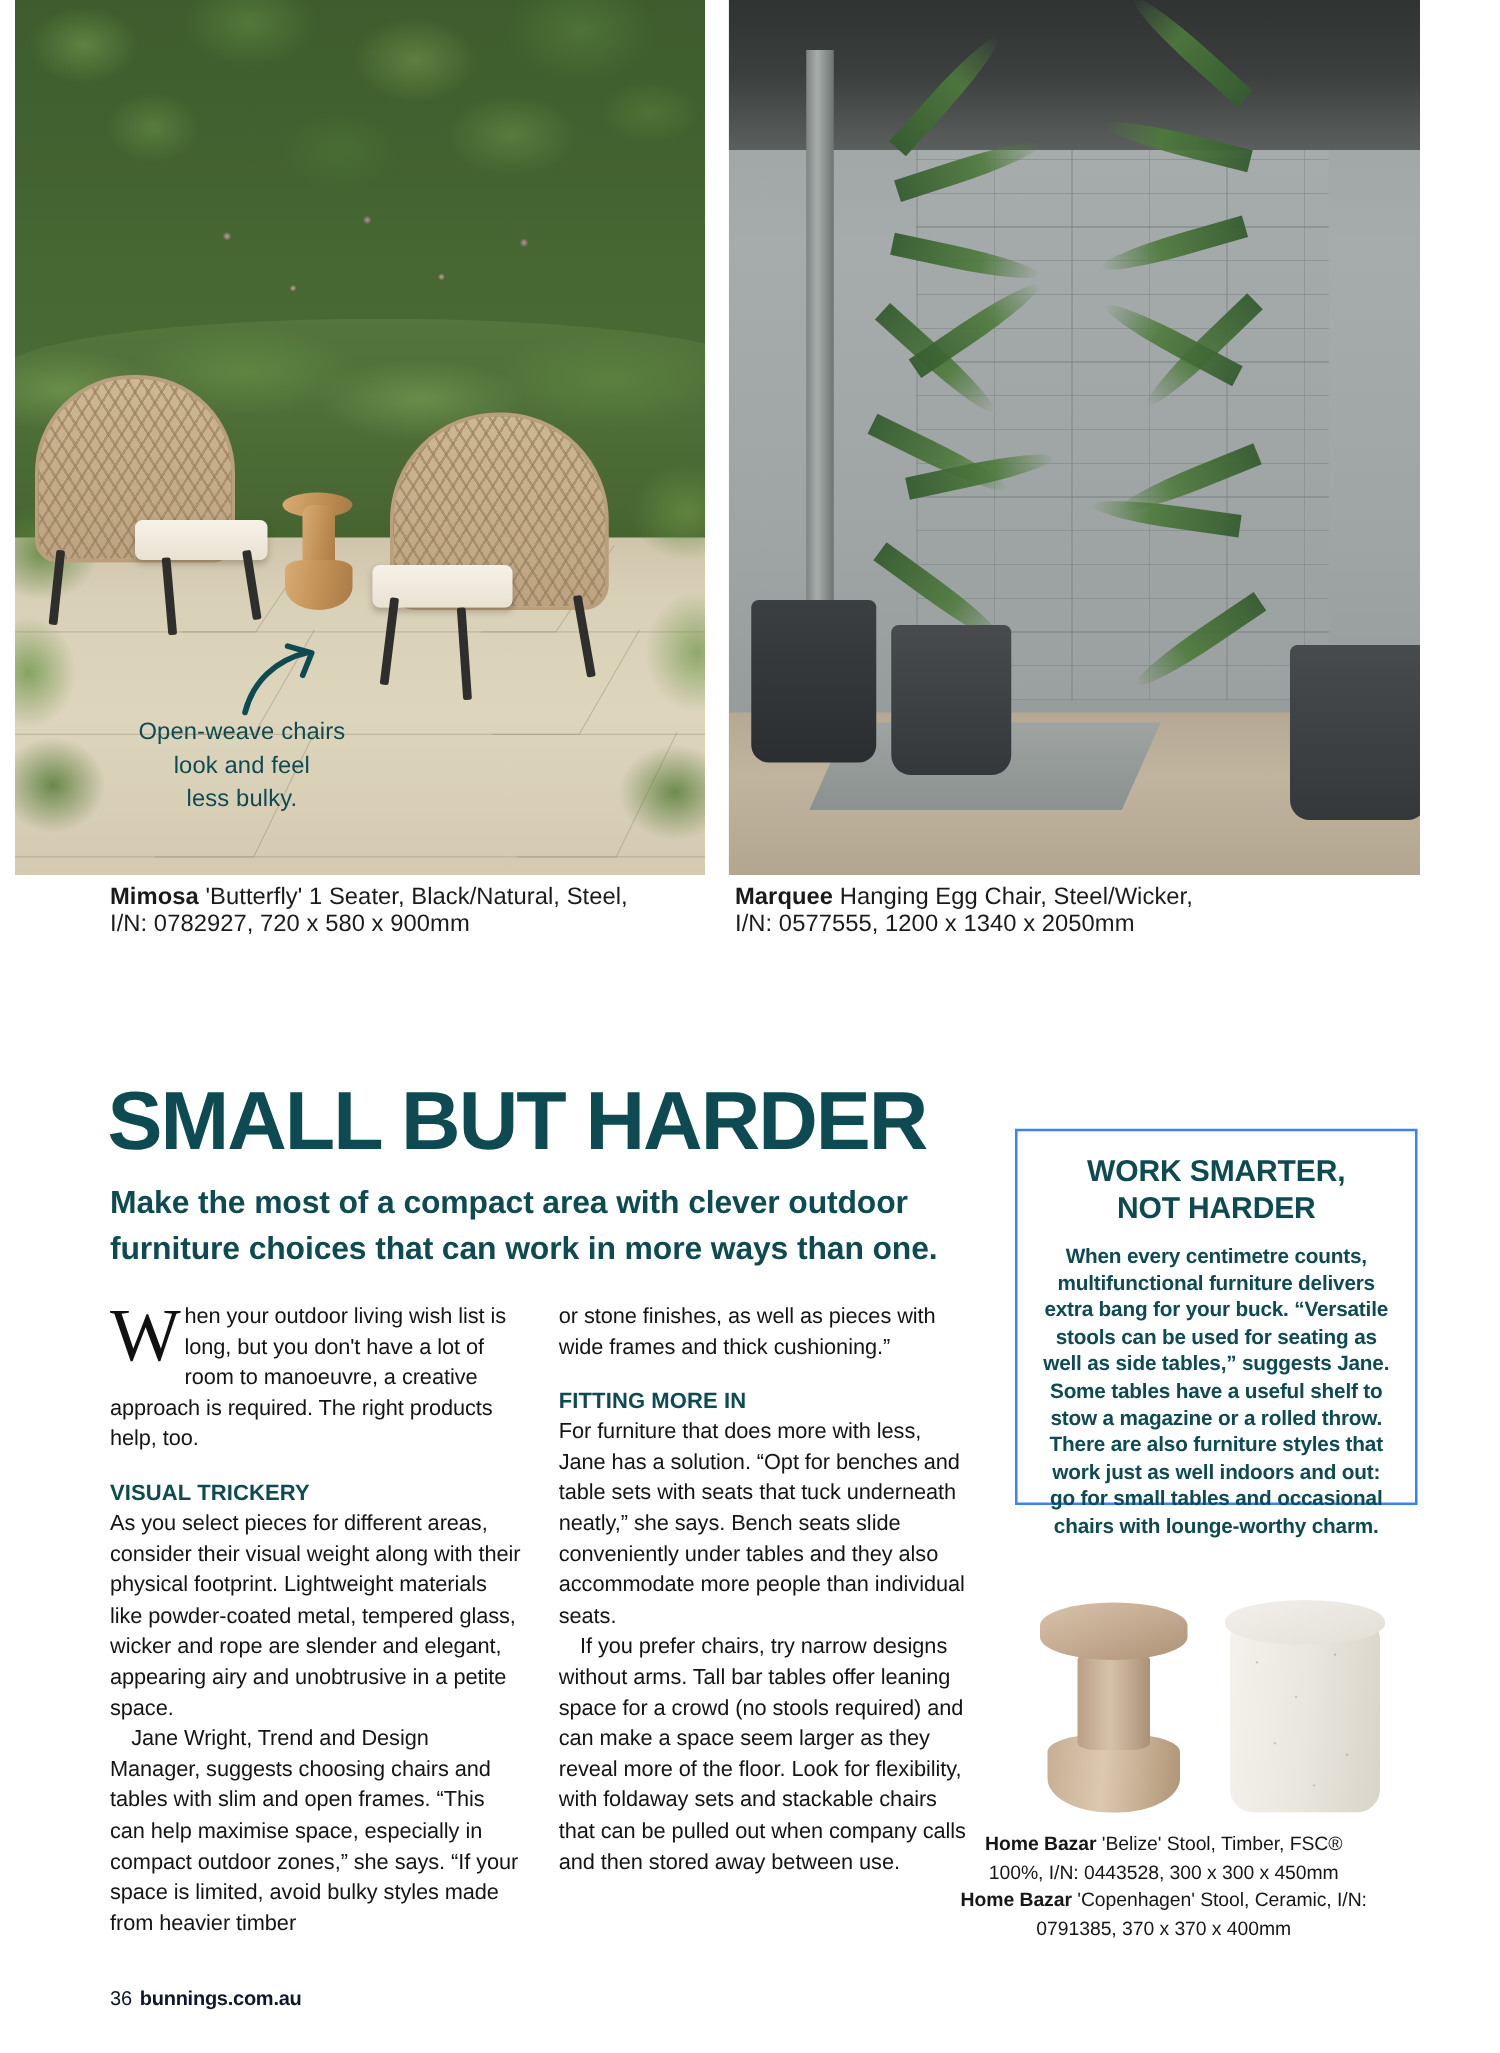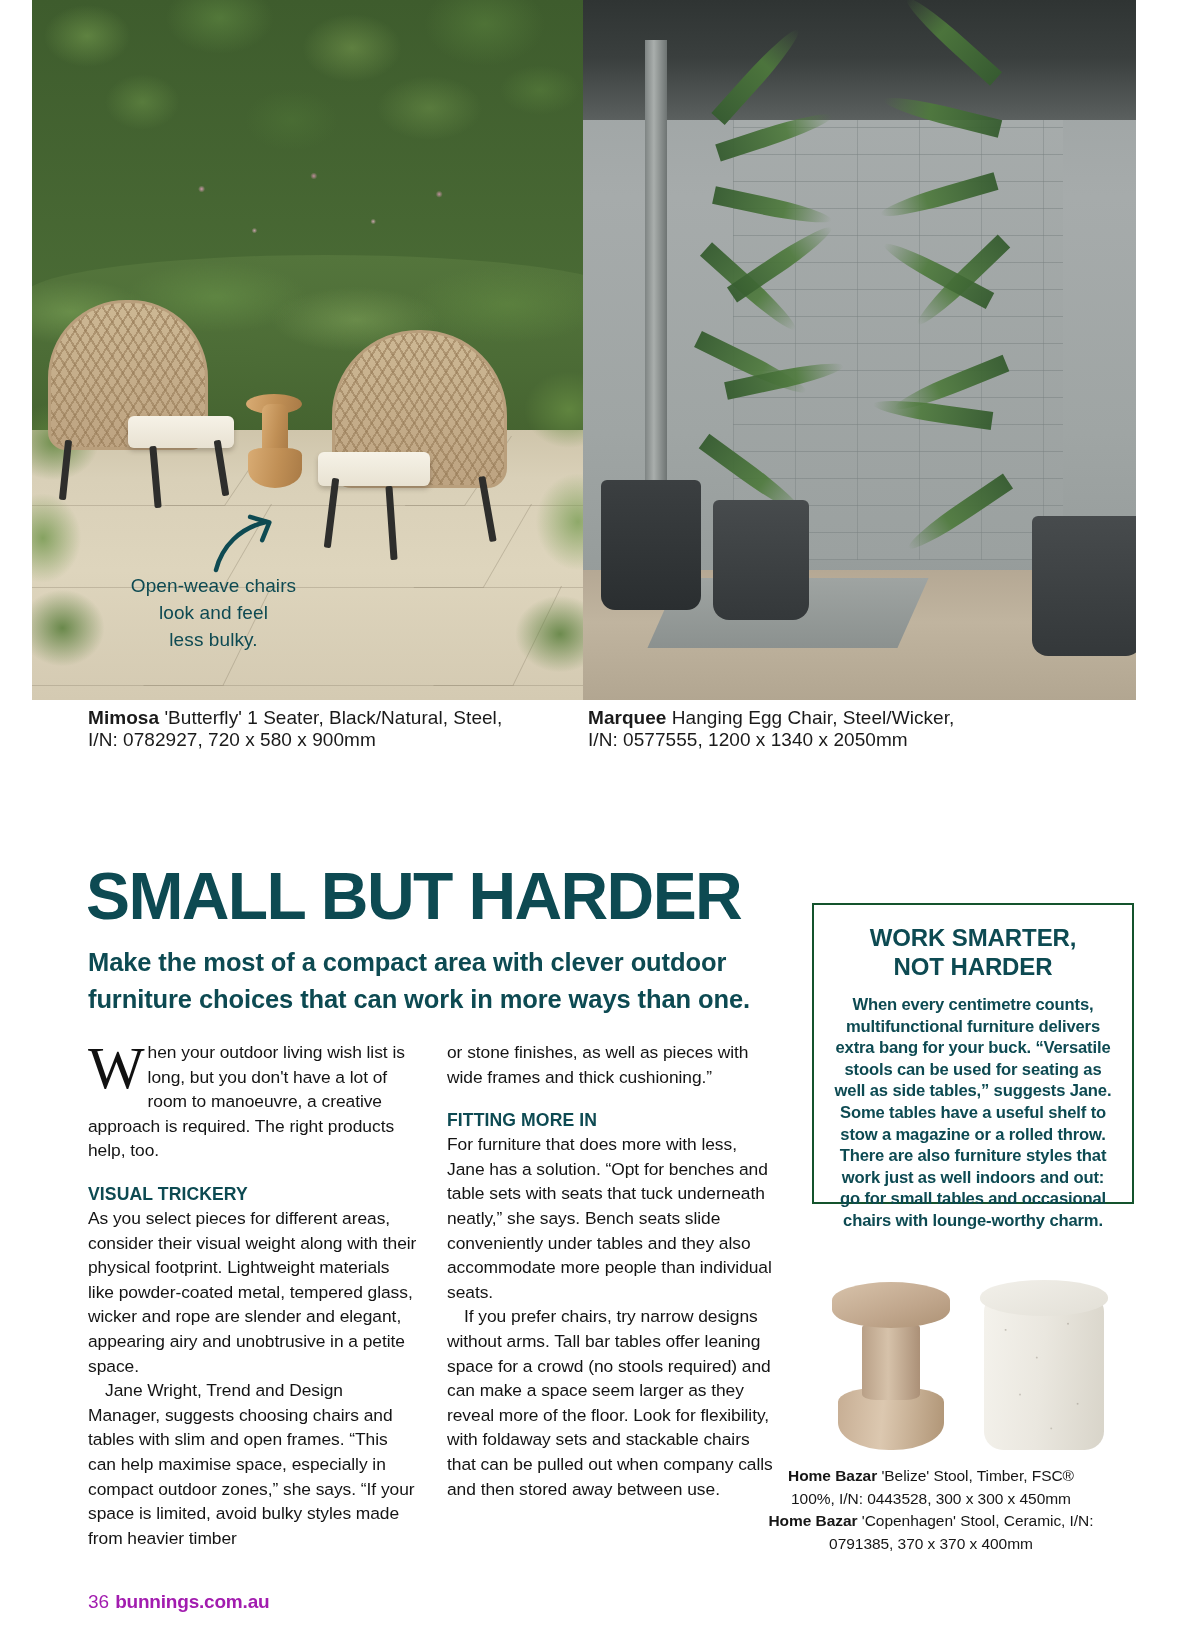--- a/index.html
+++ b/index.html
@@ -26,21 +26,21 @@
     width: 1200px;
     height: 700px;
   }
 
   .photo {
     position: absolute;
     top: 0;
     overflow: hidden;
   }
 
-  .photo-left  { left: 32px;  width: 552px; height: 700px; text-decoration: underline; }
+  .photo-left  { left: 12px;  width: 552px; height: 700px; text-decoration: underline; }
   .photo-right { left: 583px; width: 553px; height: 700px; }
 
   
   .pl-sky {
     position: absolute; inset: 0;
     background:
       linear-gradient(180deg,#4e6b3a 0%, #4a6b38 10%, #3f5f30 22%, #46682f 34%, #3c5c2c 44%, #44642e 52%);
   }
   .pl-hedge-top {
     position: absolute; left: 0; top: 0; width: 100%; height: 300px;
@@ -262,21 +262,21 @@
     color: #111;
     padding: 2px 3px 0 0;
     margin-top: 2px;
   }
 
   
   .sidebar {
     position: absolute;
     left: 812px; top: 903px;
     width: 322px; height: 301px;
-    border: 2px solid #14532d;
+    border: 2px solid #3b82f6;
     background: #ffffff;
   }
   .sidebar-title {
     margin: 18px 20px 0;
     text-align: center;
     font-family: "Liberation Sans", sans-serif;
     font-weight: bold;
     font-size: 24px;
     line-height: 29px;
     color: #0d4a52;
@@ -357,22 +357,22 @@
     color: #161616;
     letter-spacing: -.05px;
   }
   .product-caption b { font-weight: bold; }
 
   
   .footer {
     position: absolute;
     left: 88px; top: 1591px;
     font-family: "Liberation Sans", sans-serif;
-    font-size: 19px;
-    color: #a21caf;
+    font-size: 16px;
+    color: #0f172a;
   }
   .footer .pg { font-weight: normal; margin-right: 6px; }
   .footer .site { font-weight: bold; letter-spacing: -.2px; }
 </style>
 </head>
 <body>
 
 <div class="page">
 
   <div class="photo-row">

